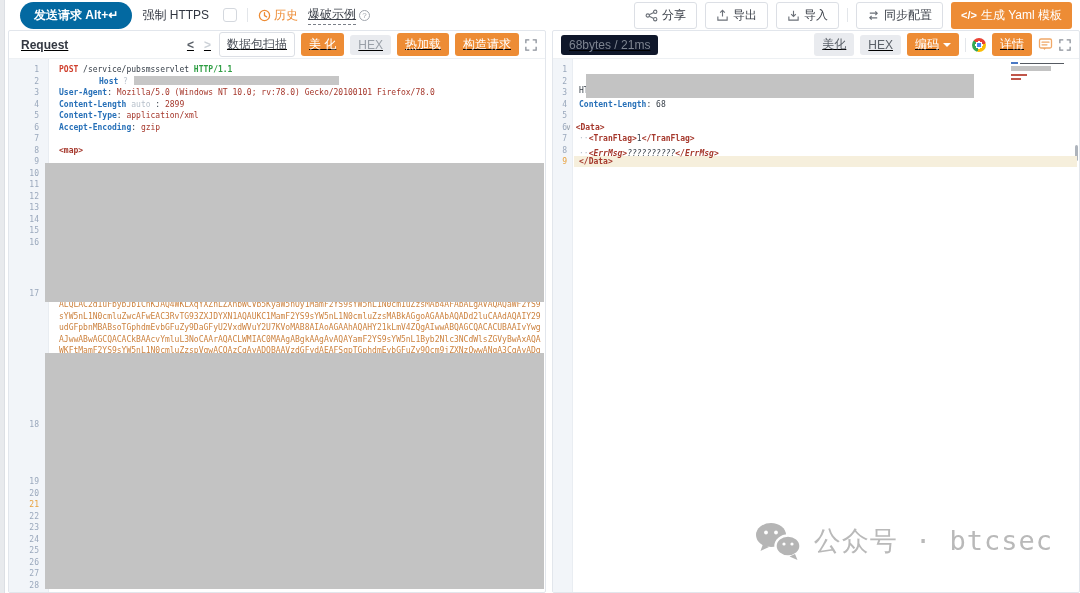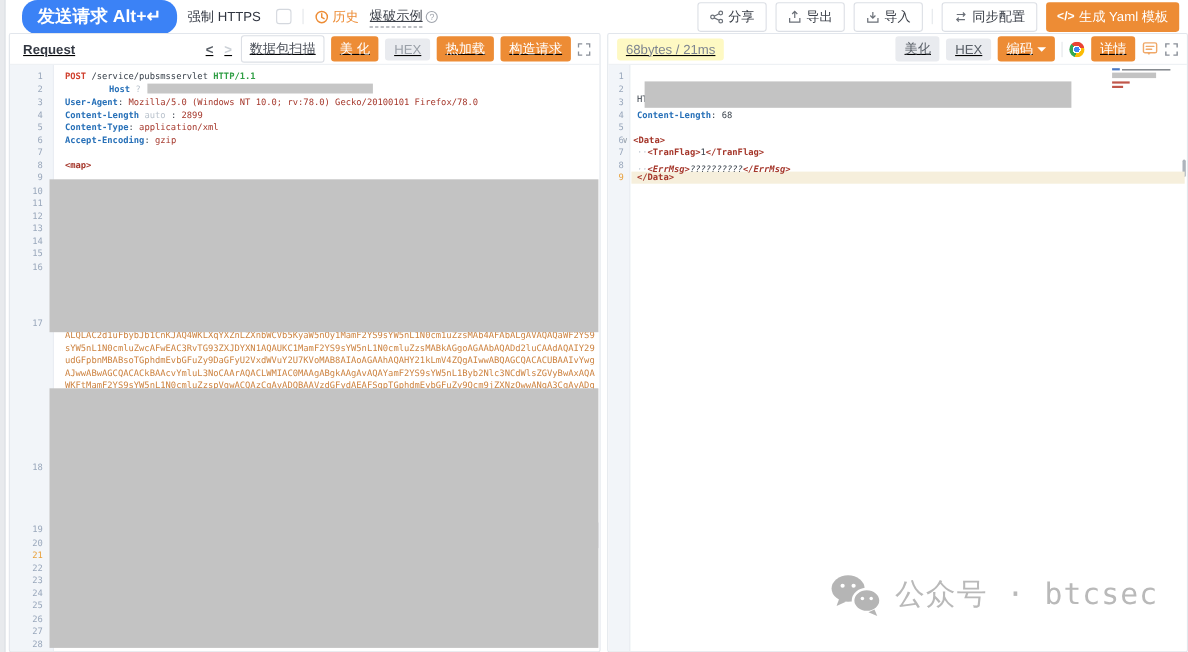--- a/index.html
+++ b/index.html
@@ -4,21 +4,21 @@
 <style>
   * { margin:0; padding:0; box-sizing:border-box; }
   html,body { width:1080px; height:593px; background:#fff; font-family:"Liberation Sans", sans-serif; overflow:hidden; }
   .app { position:relative; width:1080px; height:593px; background:#fff; }
   .left-strip { position:absolute; left:0; top:0; bottom:0; width:5px; background:#e8eaed; border-right:1px solid #dcdfe4; }
 
   
   .topbar { position:absolute; left:5px; right:0; top:0; height:30px; display:flex; align-items:center; padding:0 8px 0 15px; }
   .tb-left { display:flex; align-items:center; gap:10px; }
   .tb-right { margin-left:auto; display:flex; align-items:center; gap:8px; }
-  .btn-send { background:#3b82f6; color:#fff; font-size:16px; font-weight:700; border:none; border-radius:14px; padding:5px 14px; cursor:pointer; }
+  .btn-send { background:#0369a1; color:#fff; font-size:12px; font-weight:700; border:none; border-radius:14px; padding:5px 14px; cursor:pointer; }
   .lbl { font-size:12px; color:#303540; }
   .checkbox { width:14px; height:14px; border:1px solid #d4d8de; border-radius:3px; background:#fff; display:inline-block; margin-left:4px; }
   .vdiv { width:1px; height:14px; background:#e3e6ea; }
   .link-orange { display:flex; align-items:center; gap:3px; color:#ed8c35; font-size:12px; cursor:pointer; }
   .link-plain { display:flex; align-items:center; gap:3px; font-size:12px; color:#3a3f48; cursor:pointer; }
   .link-plain .u { border-bottom:1px dashed #7a7f88; padding-bottom:1px;text-decoration:underline; }
   .help-circ { width:11px; height:11px; border:1px solid #a0a5ad; border-radius:50%; color:#a0a5ad; font-size:8px; line-height:9px; text-align:center; display:inline-block; }
   .btn-ghost { display:flex; align-items:center; gap:4px; background:#fff; border:1px solid #dcdfe5; border-radius:3px; padding:4px 10px; font-size:12px; color:#3a3f48; cursor:pointer; }
   .btn-yaml { display:flex; align-items:center; gap:4px; background:#ed8c35; border:none; border-radius:3px; padding:5px 10px; font-size:12px; color:#fff; cursor:pointer; }
   .btn-yaml .code-glyph { font-weight:700; font-size:11px; }
@@ -30,21 +30,21 @@
   .panel.req { width:538px; }
   .panel.res { flex:1; }
   .panel-header { height:28px; display:flex; align-items:center; gap:6px; padding:0 8px; border-bottom:1px solid #edf0f3;text-decoration:underline; }
   .ph-title { font-size:12px; font-weight:700; color:#333842; margin-left:4px; }
   .spacer { flex:1; }
   .nav-arrow { font-size:12px; font-weight:700; color:#5a6068; cursor:pointer; padding:0 2px; }
   .nav-arrow.disabled { color:#ccd1d7; }
   .btn-mini-ghost { background:#fff; border:1px solid #dcdfe5; border-radius:3px; padding:3px 7px; font-size:12px; color:#4a4f58; cursor:pointer; }
   .btn-mini-orange { background:#ed8c35; border:none; border-radius:3px; padding:3px 8px; font-size:12px; color:#fff; cursor:pointer; }
   .btn-mini-gray { background:#e9ebef; border:none; border-radius:3px; padding:3px 8px; font-size:12px; color:#9aa0a8; cursor:pointer; }
-  .badge-gray { background:#fef9c3; border-radius:3px; padding:3px 8px; font-size:12px; color:#7d8490; }
+  .badge-gray { background:#0f172a; border-radius:3px; padding:3px 8px; font-size:12px; color:#7d8490; }
   .caret-down { display:inline-block; width:0; height:0; border-left:4px solid transparent; border-right:4px solid transparent; border-top:4px solid #fff; margin-left:4px; vertical-align:1px; }
   .search-wrap { display:flex; align-items:center; }
   .search-input { width:112px; height:21px; border:1px solid #dcdfe5; border-right:none; border-radius:3px 0 0 3px; font-size:11px; padding:0 6px; color:#333; outline:none; }
   .search-input::placeholder { color:#c3c8cf; }
   .btn-search { width:24px; height:21px; background:#ed8c35; border:none; border-radius:0 3px 3px 0; cursor:pointer; display:flex; align-items:center; justify-content:center; }
   .chrome-dot { width:14px; height:14px; border-radius:50%; display:inline-block; cursor:pointer;
     background: radial-gradient(circle, #4286f5 0 2.4px, #fff 2.4px 3.6px, rgba(0,0,0,0) 3.6px),
                 conic-gradient(from -45deg, #ea4335 0 120deg, #fbbc05 120deg 240deg, #34a853 240deg 360deg); }
 
   

